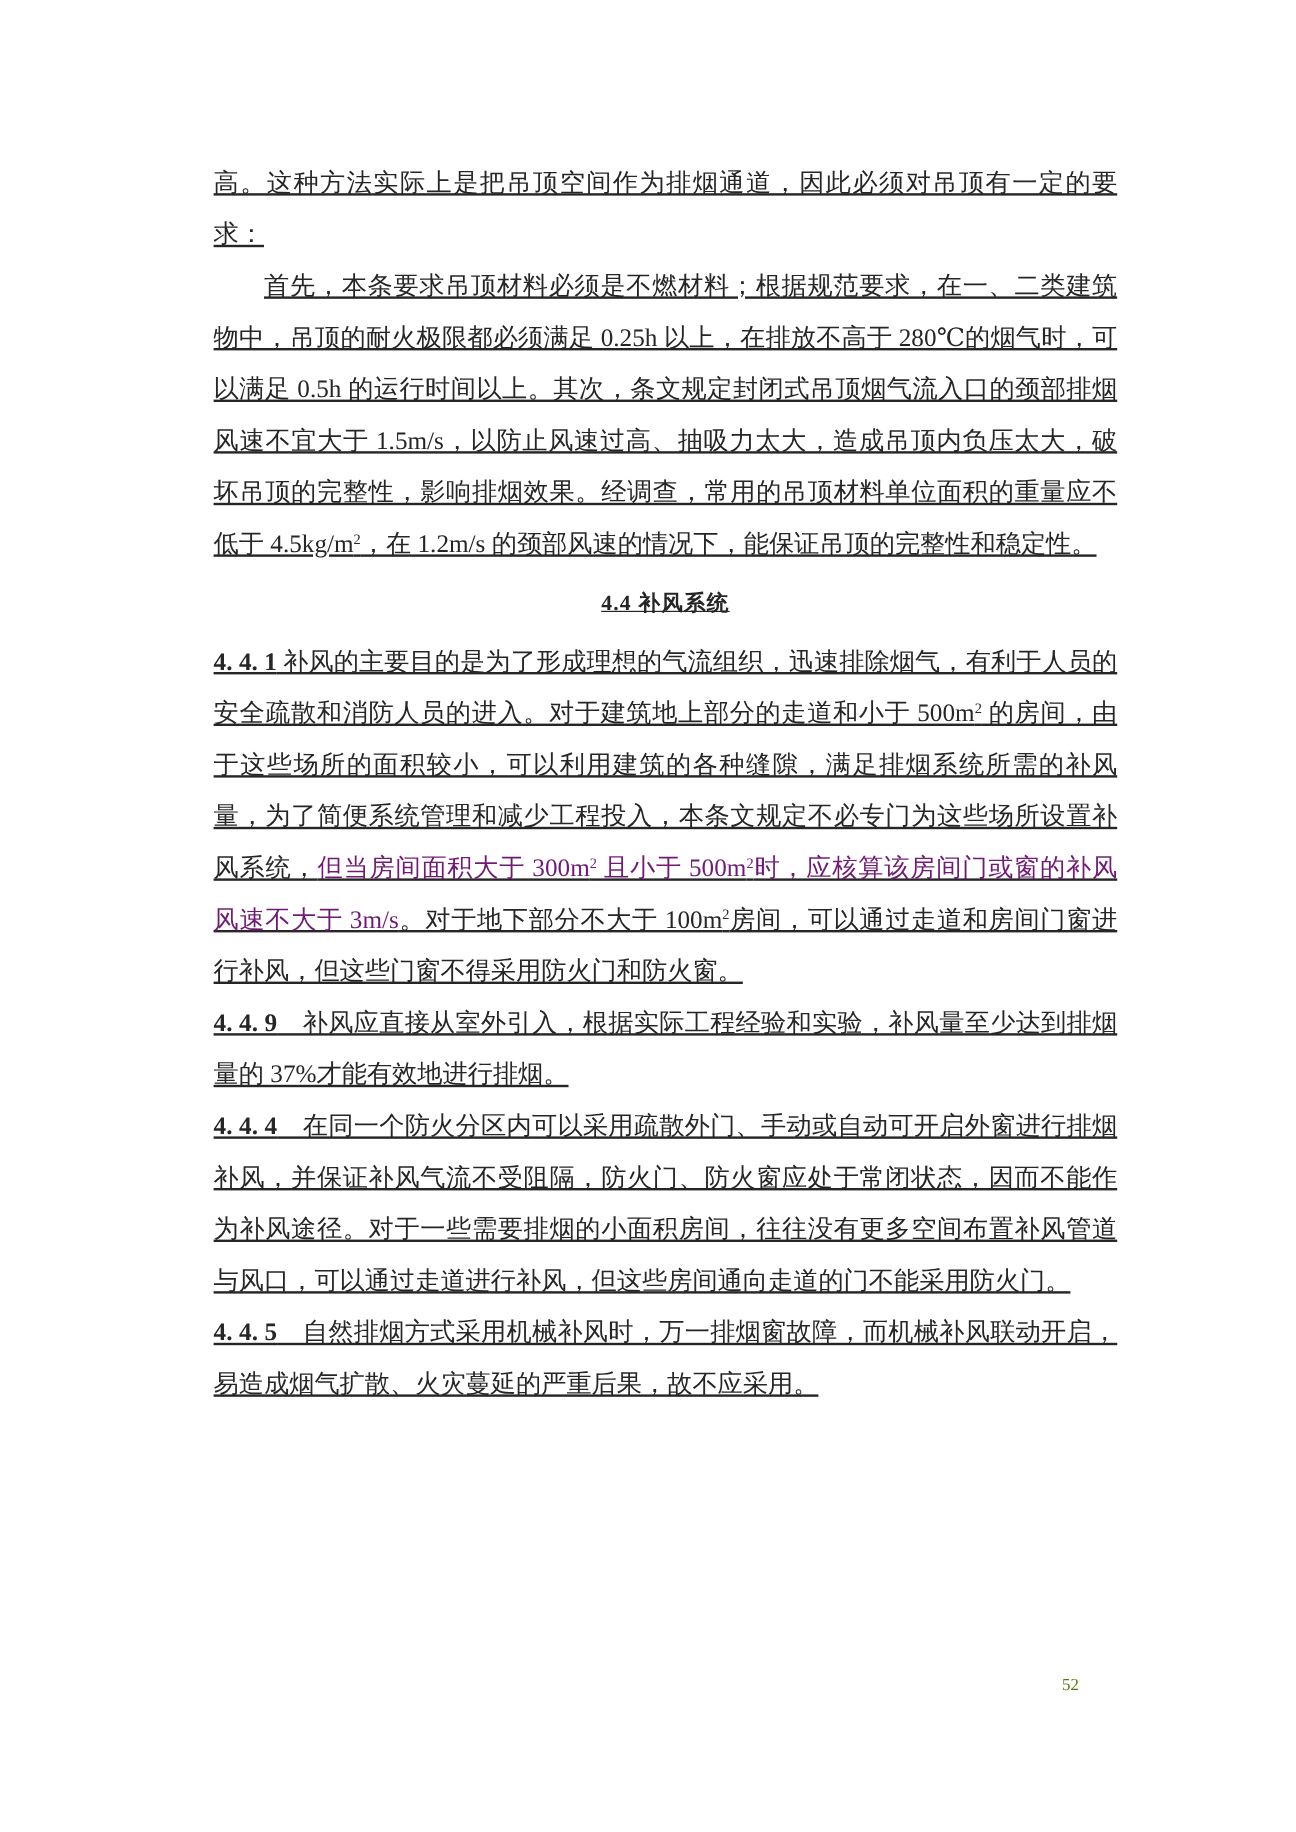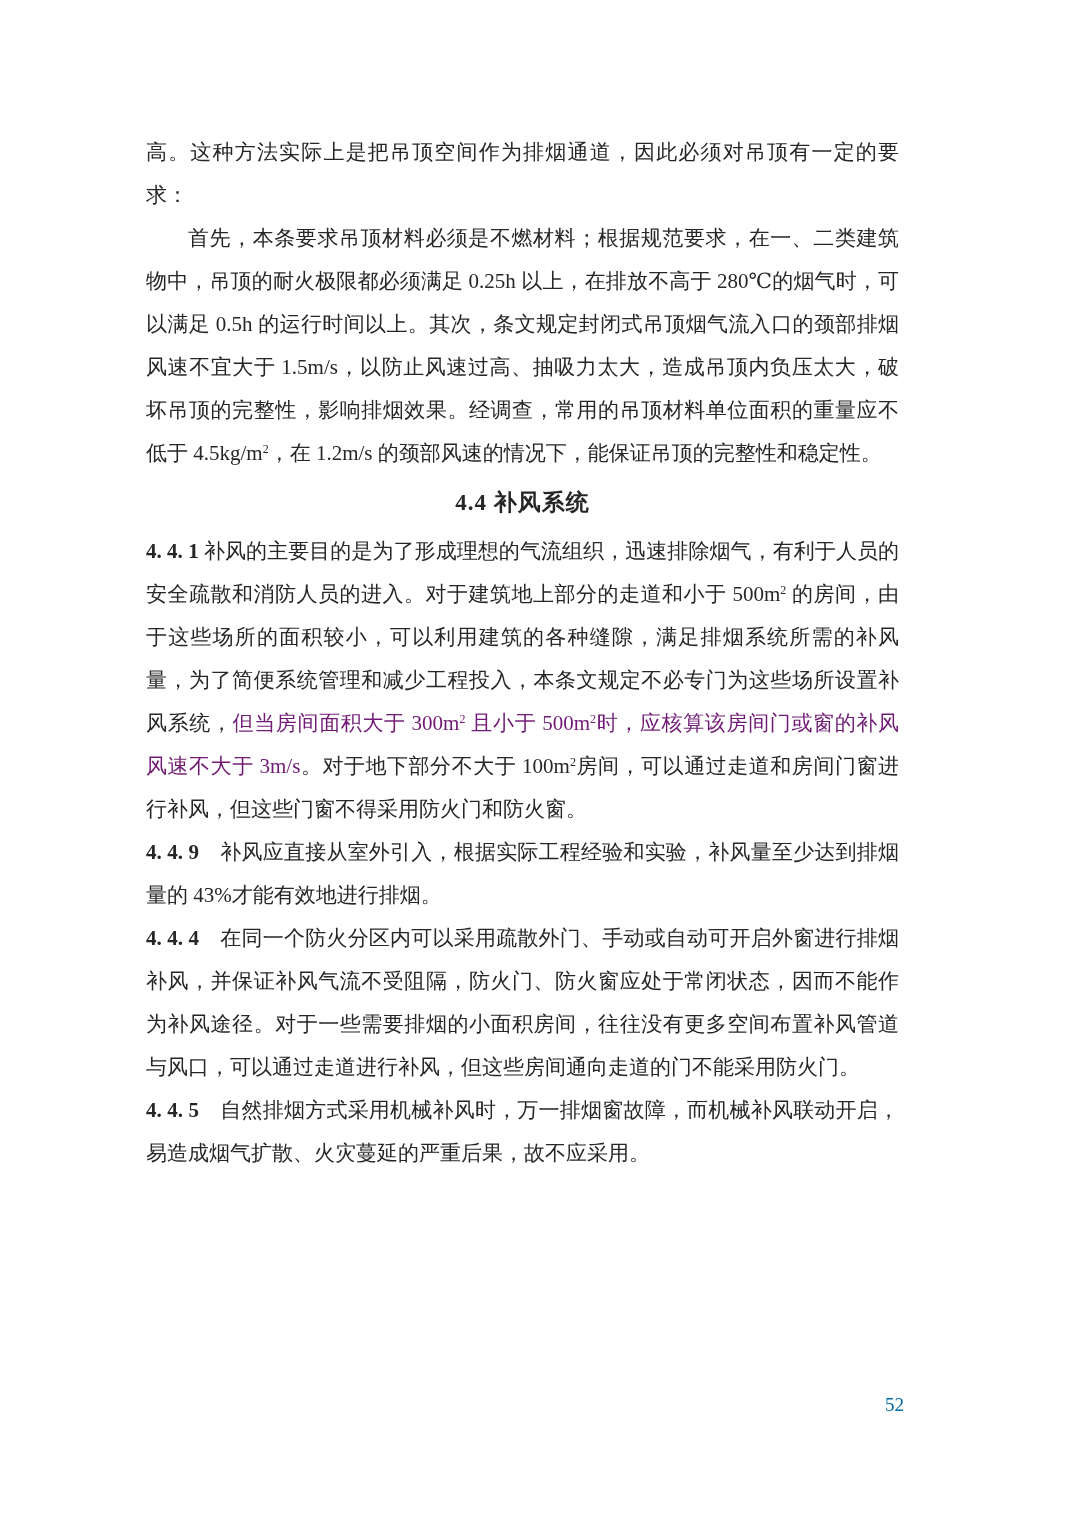--- a/index.html
+++ b/index.html
@@ -7,64 +7,65 @@
     position: relative;
     width: 1080px;
     height: 1527px;
     background: #ffffff;
     font-family: "Liberation Serif", "DejaVu Serif", serif;
     color: #262626;
     overflow: hidden;
   }
   .content {
     position: absolute;
-    left: 146px;
+    left: 178px;
     top: 131px;
     width: 753px;
+    text-decoration: underline;
   }
   .content p {
     margin: 0;
     font-size: 21px;
     line-height: 43px;
     text-align: justify;
     text-justify: inter-ideograph;
   }
   .content p.indent { text-indent: 2em; }
   .content h2.heading {
     margin: 6px 0;
-    font-size: 23px;
+    font-size: 18px;
     line-height: 43px;
     font-weight: 700;
     text-align: center;
     letter-spacing: 1px;
   }
   .num { font-weight: 700; }
   .red { color: #701a75; }
   sup {
     font-size: 12px;
     line-height: 0;
     vertical-align: 7px;
   }
   .page-number {
     position: absolute;
     top: 1394px;
     left: 885px;
     width: 40px;
-    font-size: 19px;
+    font-size: 14px;
     line-height: 22px;
-    color: #0369a1;
+    color: #4d7c0f;
   }
 </style>
 </head>
 <body>
 
 <div class="page">
   <div class="content">
       <p class="paragraph"><span>高。这种方法实际上是把吊顶空间作为排烟通道，因此必须对吊顶有一定的要求：</span></p>
       <p class="paragraph indent"><span>首先，本条要求吊顶材料必须是不燃材料；根据规范要求，在一、二类建筑物中，吊顶的耐火极限都必须满足 0.25h 以上，在排放不高于 280℃的烟气时，可以满足 0.5h 的运行时间以上。其次，条文规定封闭式吊顶烟气流入口的颈部排烟风速不宜大于 1.5m/s，以防止风速过高、抽吸力太大，造成吊顶内负压太大，破坏吊顶的完整性，影响排烟效果。经调查，常用的吊顶材料单位面积的重量应不低于 4.5kg/m</span><sup>2</sup><span>，在 1.2m/s 的颈部风速的情况下，能保证吊顶的完整性和稳定性。</span></p>
       <h2 class="heading"><span>4.4 补风系统</span></h2>
       <p class="clause"><span class="num">4. 4. 1</span><span> 补风的主要目的是为了形成理想的气流组织，迅速排除烟气，有利于人员的安全疏散和消防人员的进入。对于建筑地上部分的走道和小于 500m</span><sup>2</sup><span> 的房间，由于这些场所的面积较小，可以利用建筑的各种缝隙，满足排烟系统所需的补风量，为了简便系统管理和减少工程投入，本条文规定不必专门为这些场所设置补风系统，</span><span class="red">但当房间面积大于 300m</span><sup class="red">2</sup><span class="red"> 且小于 500m</span><sup class="red">2</sup><span class="red">时，应核算该房间门或窗的补风风速不大于 3m/s</span><span>。对于地下部分不大于 100m</span><sup>2</sup><span>房间，可以通过走道和房间门窗进行补风，但这些门窗不得采用防火门和防火窗。</span></p>
-      <p class="clause"><span class="num">4. 4. 9</span><span>　补风应直接从室外引入，根据实际工程经验和实验，补风量至少达到排烟量的 43%才能有效地进行排烟。</span></p>
+      <p class="clause"><span class="num">4. 4. 9</span><span>　补风应直接从室外引入，根据实际工程经验和实验，补风量至少达到排烟量的 37%才能有效地进行排烟。</span></p>
       <p class="clause"><span class="num">4. 4. 4</span><span>　在同一个防火分区内可以采用疏散外门、手动或自动可开启外窗进行排烟补风，并保证补风气流不受阻隔，防火门、防火窗应处于常闭状态，因而不能作为补风途径。对于一些需要排烟的小面积房间，往往没有更多空间布置补风管道与风口，可以通过走道进行补风，但这些房间通向走道的门不能采用防火门。</span></p>
       <p class="clause"><span class="num">4. 4. 5</span><span>　自然排烟方式采用机械补风时，万一排烟窗故障，而机械补风联动开启，易造成烟气扩散、火灾蔓延的严重后果，故不应采用。</span></p>
     </div>
   <div class="page-number">52</div>
 </div>
 
 </body></html>

